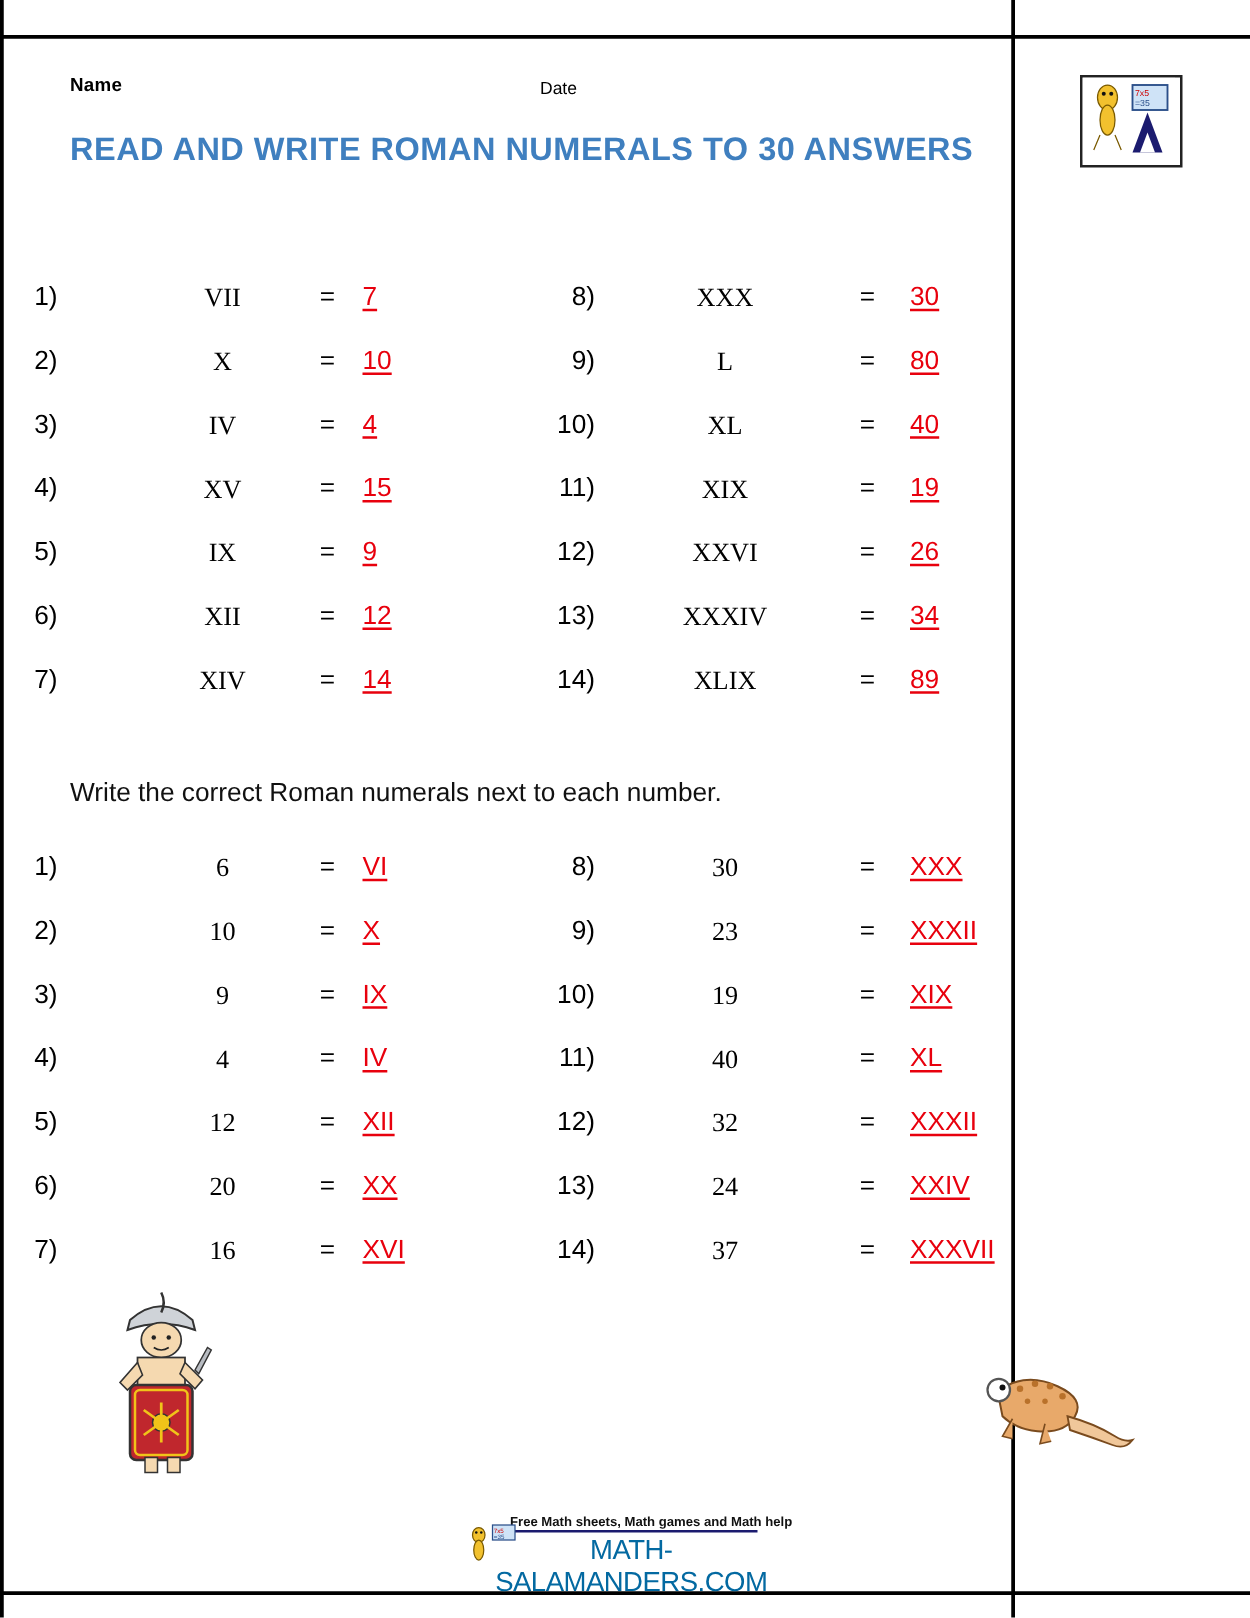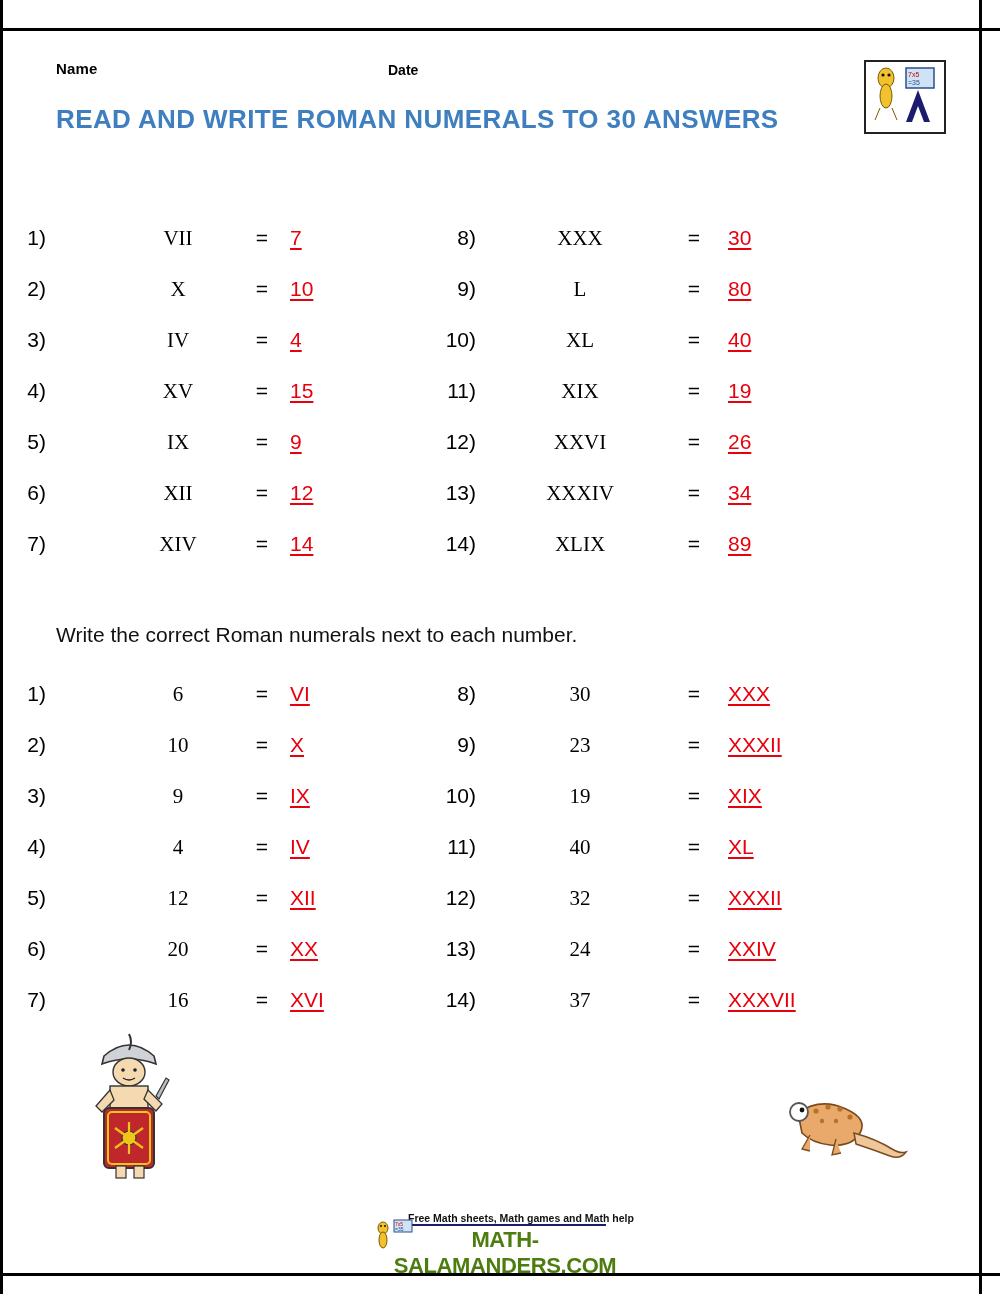--- a/index.html
+++ b/index.html
@@ -11,21 +11,21 @@
     width: 1000px;
     height: 1294px;
     position: relative;
     font-family: "Liberation Sans", sans-serif;
     color: #000000;
     overflow: hidden;
   }
   .page {
     position: absolute;
     left: 0; top: 0;
-    width: 982px;
+    width: 812px;
     height: 1294px;
     background: #ffffff;
   }
   
   .rule-top {
     position: absolute;
     left: 0; top: 28px;
     width: 1000px; height: 3px;
     background: #000;
   }
@@ -45,23 +45,23 @@
 
   .name-label {
     position: absolute;
     left: 56px; top: 60px;
     font-size: 15px;
     font-weight: bold;
     letter-spacing: .2px;
   }
   .date-label {
     position: absolute;
-    left: 388px; top: 62px;
+    left: 432px; top: 62px;
     font-size: 14px;
-    font-weight: bold;
+    font-weight: normal;
   }
 
   .title {
     position: absolute;
     left: 56px; top: 104px;
     font-size: 26px;
     font-weight: bold;
     color: #3f7fbf;
     letter-spacing: .4px;
   }
@@ -133,22 +133,22 @@
   }
   .footer-tag {
     font-size: 10.5px;
     font-weight: bold;
     color: #111;
     margin-left: 38px;
     text-align: left;
   }
   .footer-site {
     font-size: 22px;
-    font-weight: bold;
-    color: #4d7c0f;
+    font-weight: normal;
+    color: #0369a1;
     letter-spacing: -0.4px;
     margin-top: 1px;
   }
   .footer-rule {
     width: 200px; height: 2px; background: #1b1b6f;
     margin: 0 0 0 36px;
   }
   .soldier {
     position: absolute;
     left: 74px; top: 1030px;

